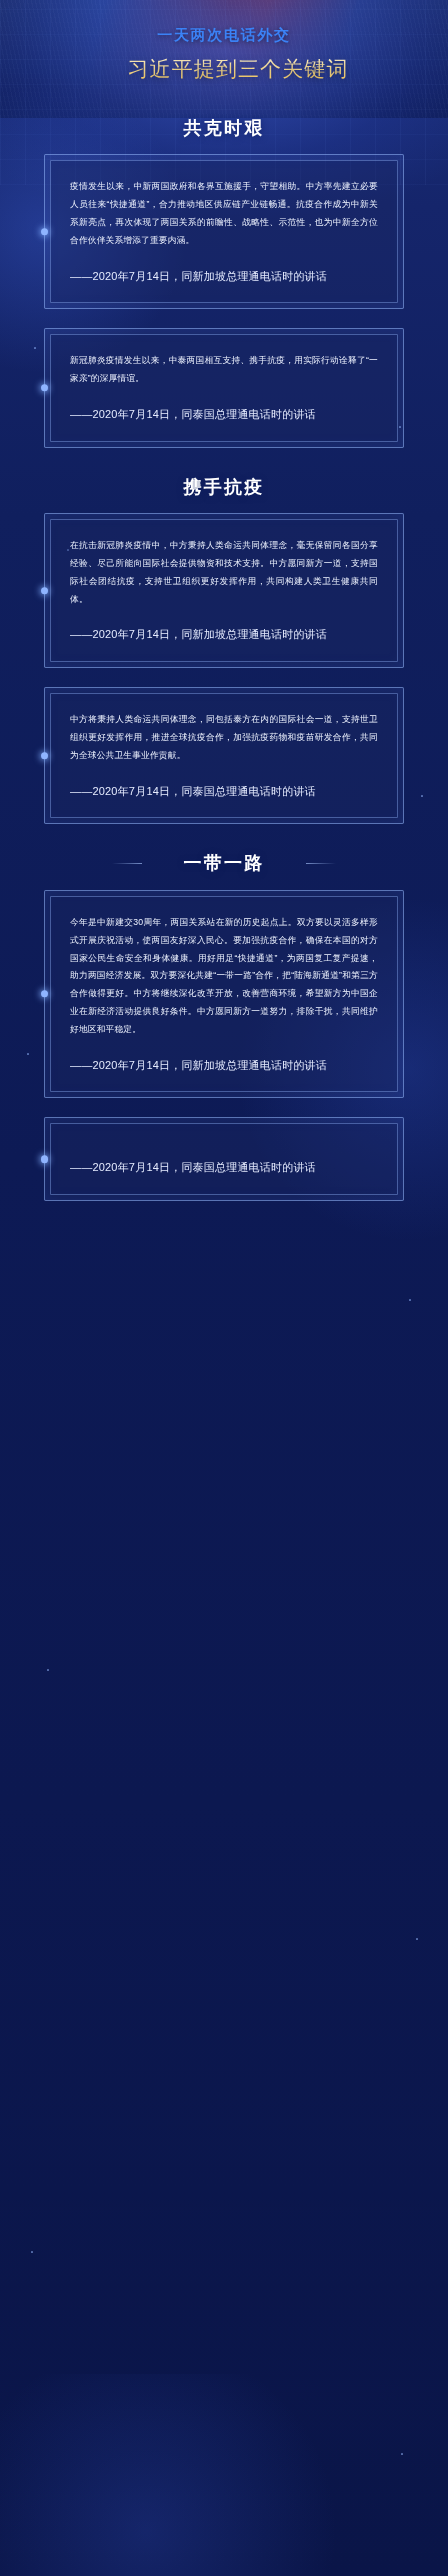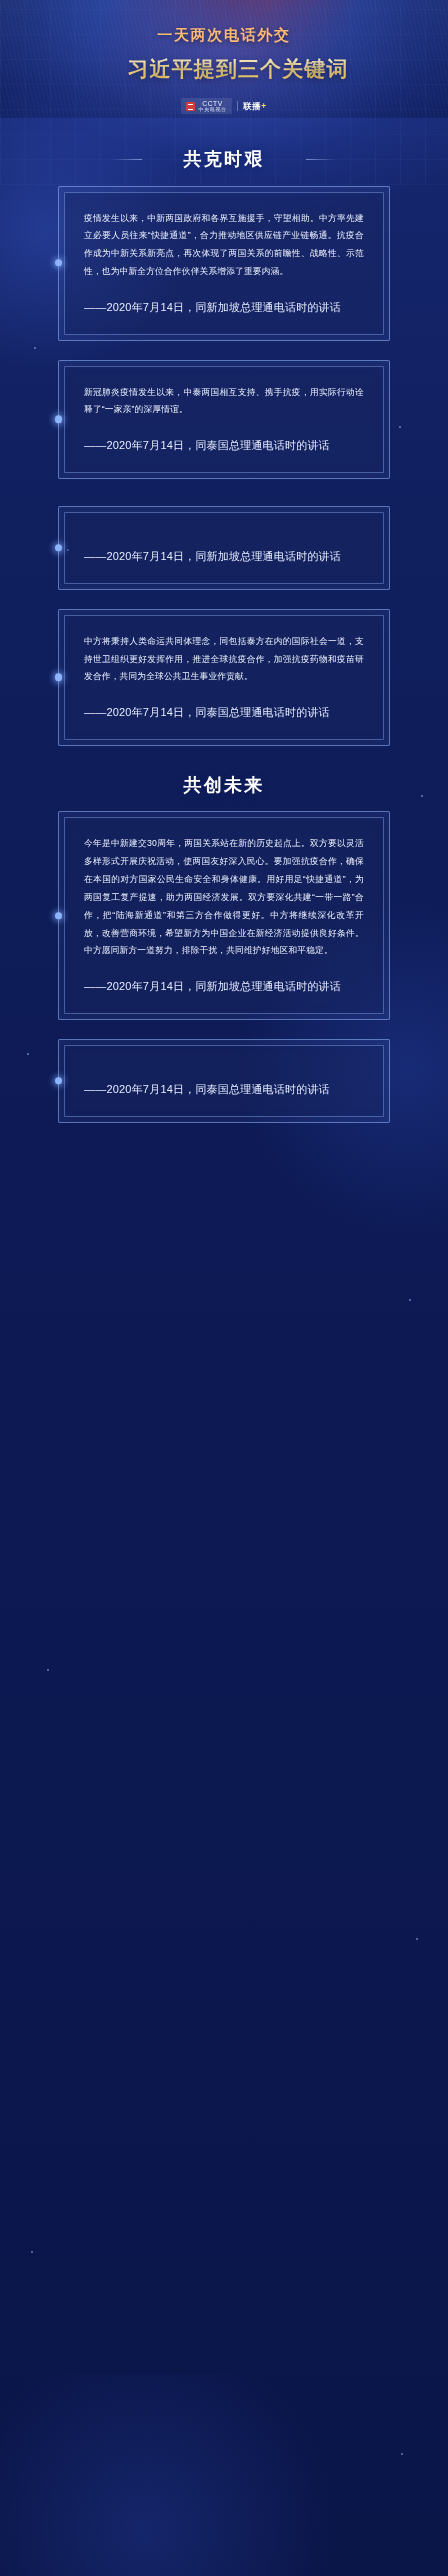--- a/index.html
+++ b/index.html
@@ -84,29 +84,29 @@
   
   .header {
     position: relative;
     padding: 26px 0 5.6px;
     text-align: center;
     z-index: 3;
   }
   .kicker {
     font-size: 15px;
     letter-spacing: 1.7px;
-    color: #fdba74;
+    color: #3b82f6;
     font-weight: 600;
     text-shadow: 0 1.1px 5.6px rgba(0,0,0,.45);
     text-align: center;
   }
   .headline {
     margin-top: 10px;
     font-size: 21px;
-    font-weight: 700;
+    font-weight: 400;
     letter-spacing: 1.1px;
     background: linear-gradient(180deg, #fff6d8 0%, #ffe49a 45%, #f6c85a 100%);
     -webkit-background-clip: text;
     background-clip: text;
     color: transparent;
     text-shadow: 0 1.7px 7.8px rgba(0,0,0,.35);
     padding-left: 28px;
   }
   .logo-row {
     margin-top: 14.6px;
@@ -182,21 +182,21 @@
   .section-title::before { left: 112px; }
   .section-title::after {
     right: 112px;
     background: linear-gradient(270deg, rgba(160,190,255,0) 0%, rgba(170,200,255,.65) 100%);
   }
 
   
   .card {
     position: relative;
     margin: 0 auto 19px;
-    width: 332px;
+    width: 360px;
     border: 0.6px solid rgba(150,185,255,.55);
     border-radius: 1.7px;
     padding: 5px;
     background: rgba(255,255,255,0.03);
     box-shadow: 0 0 12.3px rgba(40,80,200,.18) inset;
   }
   .card-inner {
     border: 0.6px solid rgba(150,185,255,.40);
     border-radius: 1.1px;
     padding: 17px 19px 15.7px;
@@ -251,33 +251,20 @@
     <span class="dot" style="left:47px;  top:1669px;"></span>
     <span class="dot" style="left:416px; top:1938px;"></span>
     <span class="dot" style="left:31px;  top:2251px;"></span>
     <span class="dot" style="left:401px; top:2453px;"></span>
   </div>
 </div>
 
 <header class="header">
   <div class="kicker">一天两次电话外交</div>
   <h1 class="headline">习近平提到三个关键词</h1>
-  <div class="logo-row">
-    <div class="logo-chip">
-      <span class="logo-mark"></span>
-      <span class="logo-text">
-        <span>CCTV</span>
-        <span class="small">中央电视台</span>
-      </span>
-    </div>
-    <span class="logo-divider"></span>
-    <span class="logo-news">
-      <span>联播</span><span class="accent">+</span>
-    </span>
-  </div>
 </header>
 
 <section class="section">
   <h2 class="section-title">共克时艰</h2>
 
   <article class="card">
     <div class="card-inner">
       <p class="card-body">疫情发生以来，中新两国政府和各界互施援手，守望相助。中方率先建立必要人员往来“快捷通道”，合力推动地区供应链产业链畅通。抗疫合作成为中新关系新亮点，再次体现了两国关系的前瞻性、战略性、示范性，也为中新全方位合作伙伴关系增添了重要内涵。</p>
       <p class="card-source">——2020年7月14日，同新加坡总理通电话时的讲话</p>
     </div>
@@ -285,37 +272,39 @@
 
   <article class="card">
     <div class="card-inner">
       <p class="card-body">新冠肺炎疫情发生以来，中泰两国相互支持、携手抗疫，用实际行动诠释了“一家亲”的深厚情谊。</p>
       <p class="card-source">——2020年7月14日，同泰国总理通电话时的讲话</p>
     </div>
   </article>
 </section>
 
 <section class="section">
-
-  <article class="card">
-    <div class="card-inner">
+  <h2 class="section-title">携手抗疫</h2>
+
+  <article class="card">
+    <div class="card-inner">
+      <p class="card-body">在抗击新冠肺炎疫情中，中方秉持人类命运共同体理念，毫无保留同各国分享经验、尽己所能向国际社会提供物资和技术支持。中方愿同新方一道，支持国际社会团结抗疫，支持世卫组织更好发挥作用，共同构建人类卫生健康共同体。</p>
       <p class="card-source">——2020年7月14日，同新加坡总理通电话时的讲话</p>
     </div>
   </article>
 
   <article class="card">
     <div class="card-inner">
       <p class="card-body">中方将秉持人类命运共同体理念，同包括泰方在内的国际社会一道，支持世卫组织更好发挥作用，推进全球抗疫合作，加强抗疫药物和疫苗研发合作，共同为全球公共卫生事业作贡献。</p>
       <p class="card-source">——2020年7月14日，同泰国总理通电话时的讲话</p>
     </div>
   </article>
 </section>
 
 <section class="section">
-  <h2 class="section-title">共创未来</h2>
+  <h2 class="section-title">一带一路</h2>
 
   <article class="card">
     <div class="card-inner">
       <p class="card-body">今年是中新建交30周年，两国关系站在新的历史起点上。双方要以灵活多样形式开展庆祝活动，使两国友好深入民心。要加强抗疫合作，确保在本国的对方国家公民生命安全和身体健康。用好用足“快捷通道”，为两国复工复产提速，助力两国经济发展。双方要深化共建“一带一路”合作，把“陆海新通道”和第三方合作做得更好。中方将继续深化改革开放，改善营商环境，希望新方为中国企业在新经济活动提供良好条件。中方愿同新方一道努力，排除干扰，共同维护好地区和平稳定。</p>
       <p class="card-source">——2020年7月14日，同新加坡总理通电话时的讲话</p>
     </div>
   </article>
 
   <article class="card">
     <div class="card-inner">

